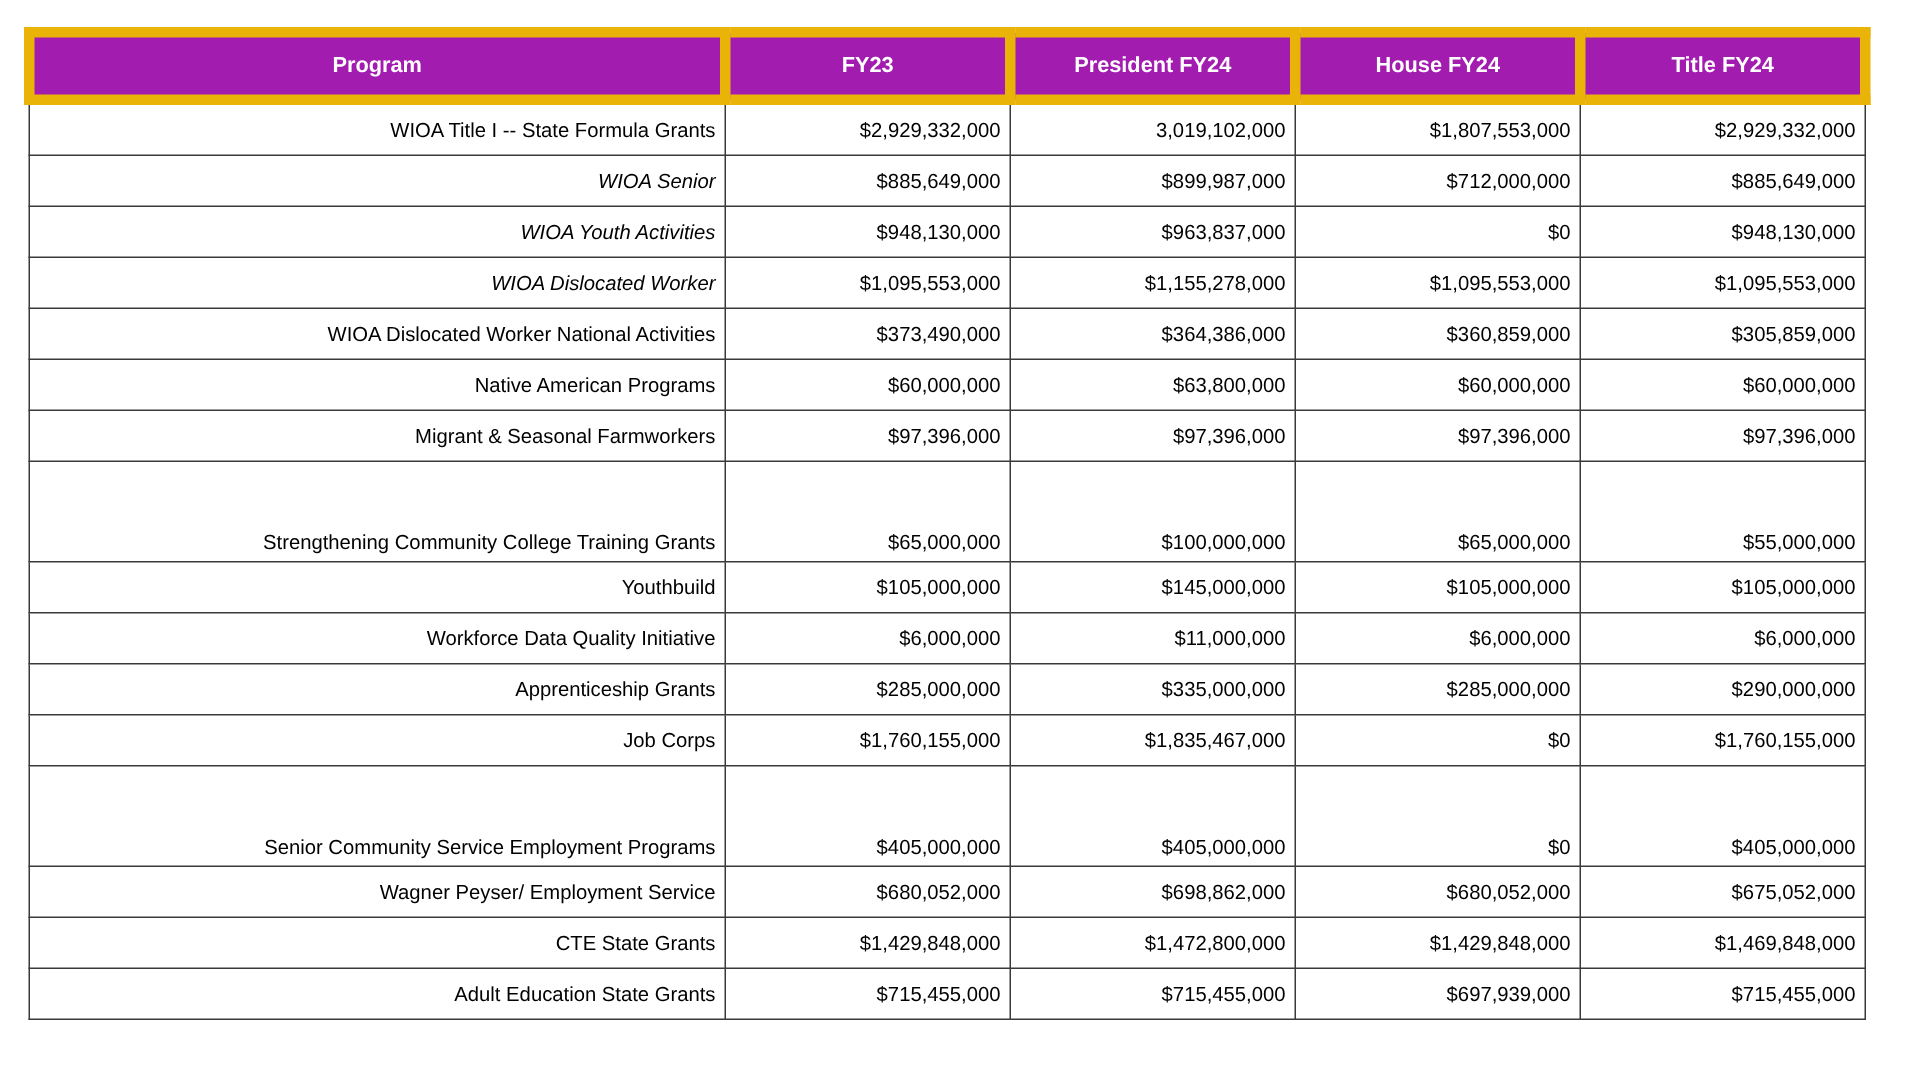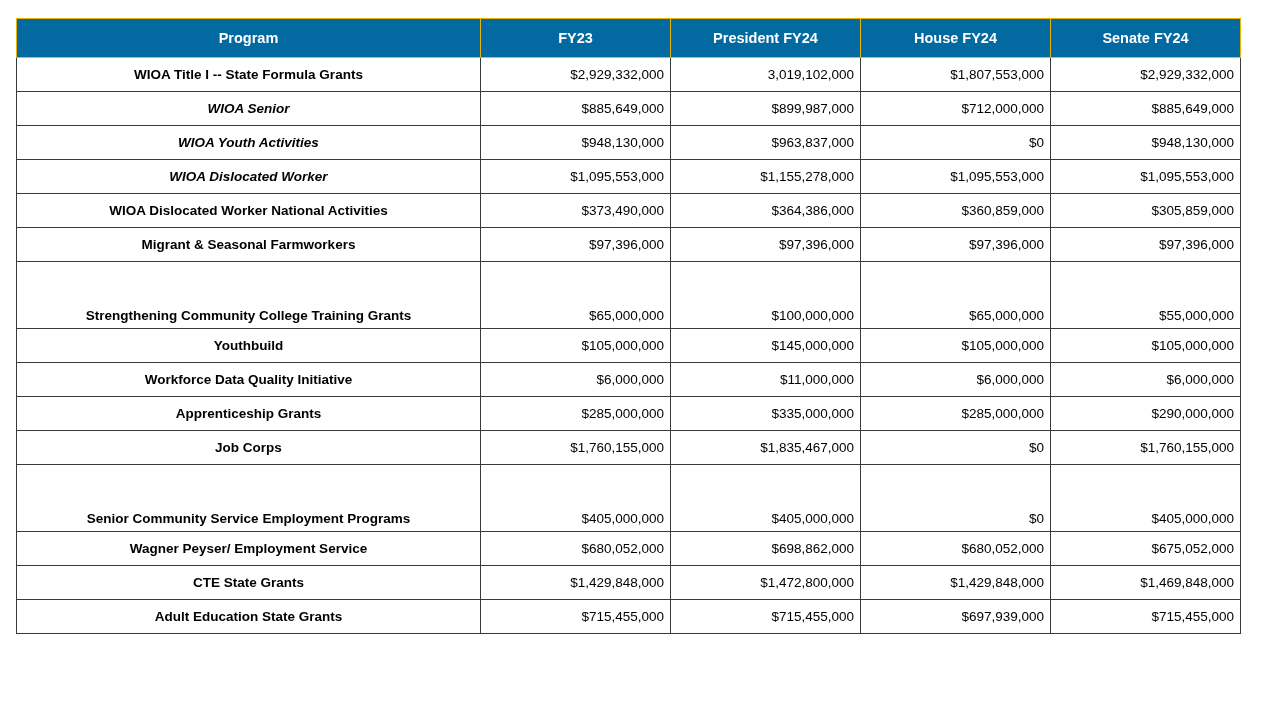--- a/index.html
+++ b/index.html
@@ -13,43 +13,42 @@
   #table-wrap {
     padding: 18px 16px 0 16px;
     box-sizing: border-box;
   }
   table.budget {
     border-collapse: collapse;
     width: 1224px;
     table-layout: fixed;
   }
   table.budget th {
-    background: #0369a1;
+    background: #a21caf;
     color: #ffffff;
     font-size: 14.5px;
     font-weight: bold;
     text-align: center;
     padding: 6px 6px;
-    border: 1px solid #eab308;
+    border: 7px solid #eab308;
     height: 26px;
   }
   table.budget td {
     border: 1px solid #3a3a3a;
     font-size: 13.5px;
     color: #000000;
     padding: 5px 6px;
     height: 23px;
     vertical-align: middle;
     background: #ffffff;
   }
   td.program {
-    text-align: center;
+    text-align: right;
     white-space: nowrap;
     overflow: hidden;
-    font-weight: bold;
   }
   td.num {
     text-align: right;
     white-space: nowrap;
   }
   td.indent {
     padding-left: 20px;
     font-style: italic;
   }
   tr.tall td {
@@ -70,21 +69,21 @@
       <col class="c-num">
       <col class="c-num">
       <col class="c-num">
     </colgroup>
     <thead>
       <tr>
         <th>Program</th>
         <th>FY23</th>
         <th>President FY24</th>
         <th>House FY24</th>
-        <th>Senate FY24</th>
+        <th>Title FY24</th>
       </tr>
     </thead>
     <tbody id="table-body">
         <tr>
           <td class="program">WIOA Title I -- State Formula Grants</td>
           <td class="num">$2,929,332,000</td>
           <td class="num">3,019,102,000</td>
           <td class="num">$1,807,553,000</td>
           <td class="num">$2,929,332,000</td>
         </tr>
@@ -108,20 +107,27 @@
           <td class="num">$1,155,278,000</td>
           <td class="num">$1,095,553,000</td>
           <td class="num">$1,095,553,000</td>
         </tr>
         <tr>
           <td class="program">WIOA Dislocated Worker National Activities</td>
           <td class="num">$373,490,000</td>
           <td class="num">$364,386,000</td>
           <td class="num">$360,859,000</td>
           <td class="num">$305,859,000</td>
+        </tr>
+        <tr>
+          <td class="program">Native American Programs</td>
+          <td class="num">$60,000,000</td>
+          <td class="num">$63,800,000</td>
+          <td class="num">$60,000,000</td>
+          <td class="num">$60,000,000</td>
         </tr>
         <tr>
           <td class="program">Migrant &amp; Seasonal Farmworkers</td>
           <td class="num">$97,396,000</td>
           <td class="num">$97,396,000</td>
           <td class="num">$97,396,000</td>
           <td class="num">$97,396,000</td>
         </tr>
         <tr class="tall">
           <td class="program">Strengthening Community College Training Grants</td>

